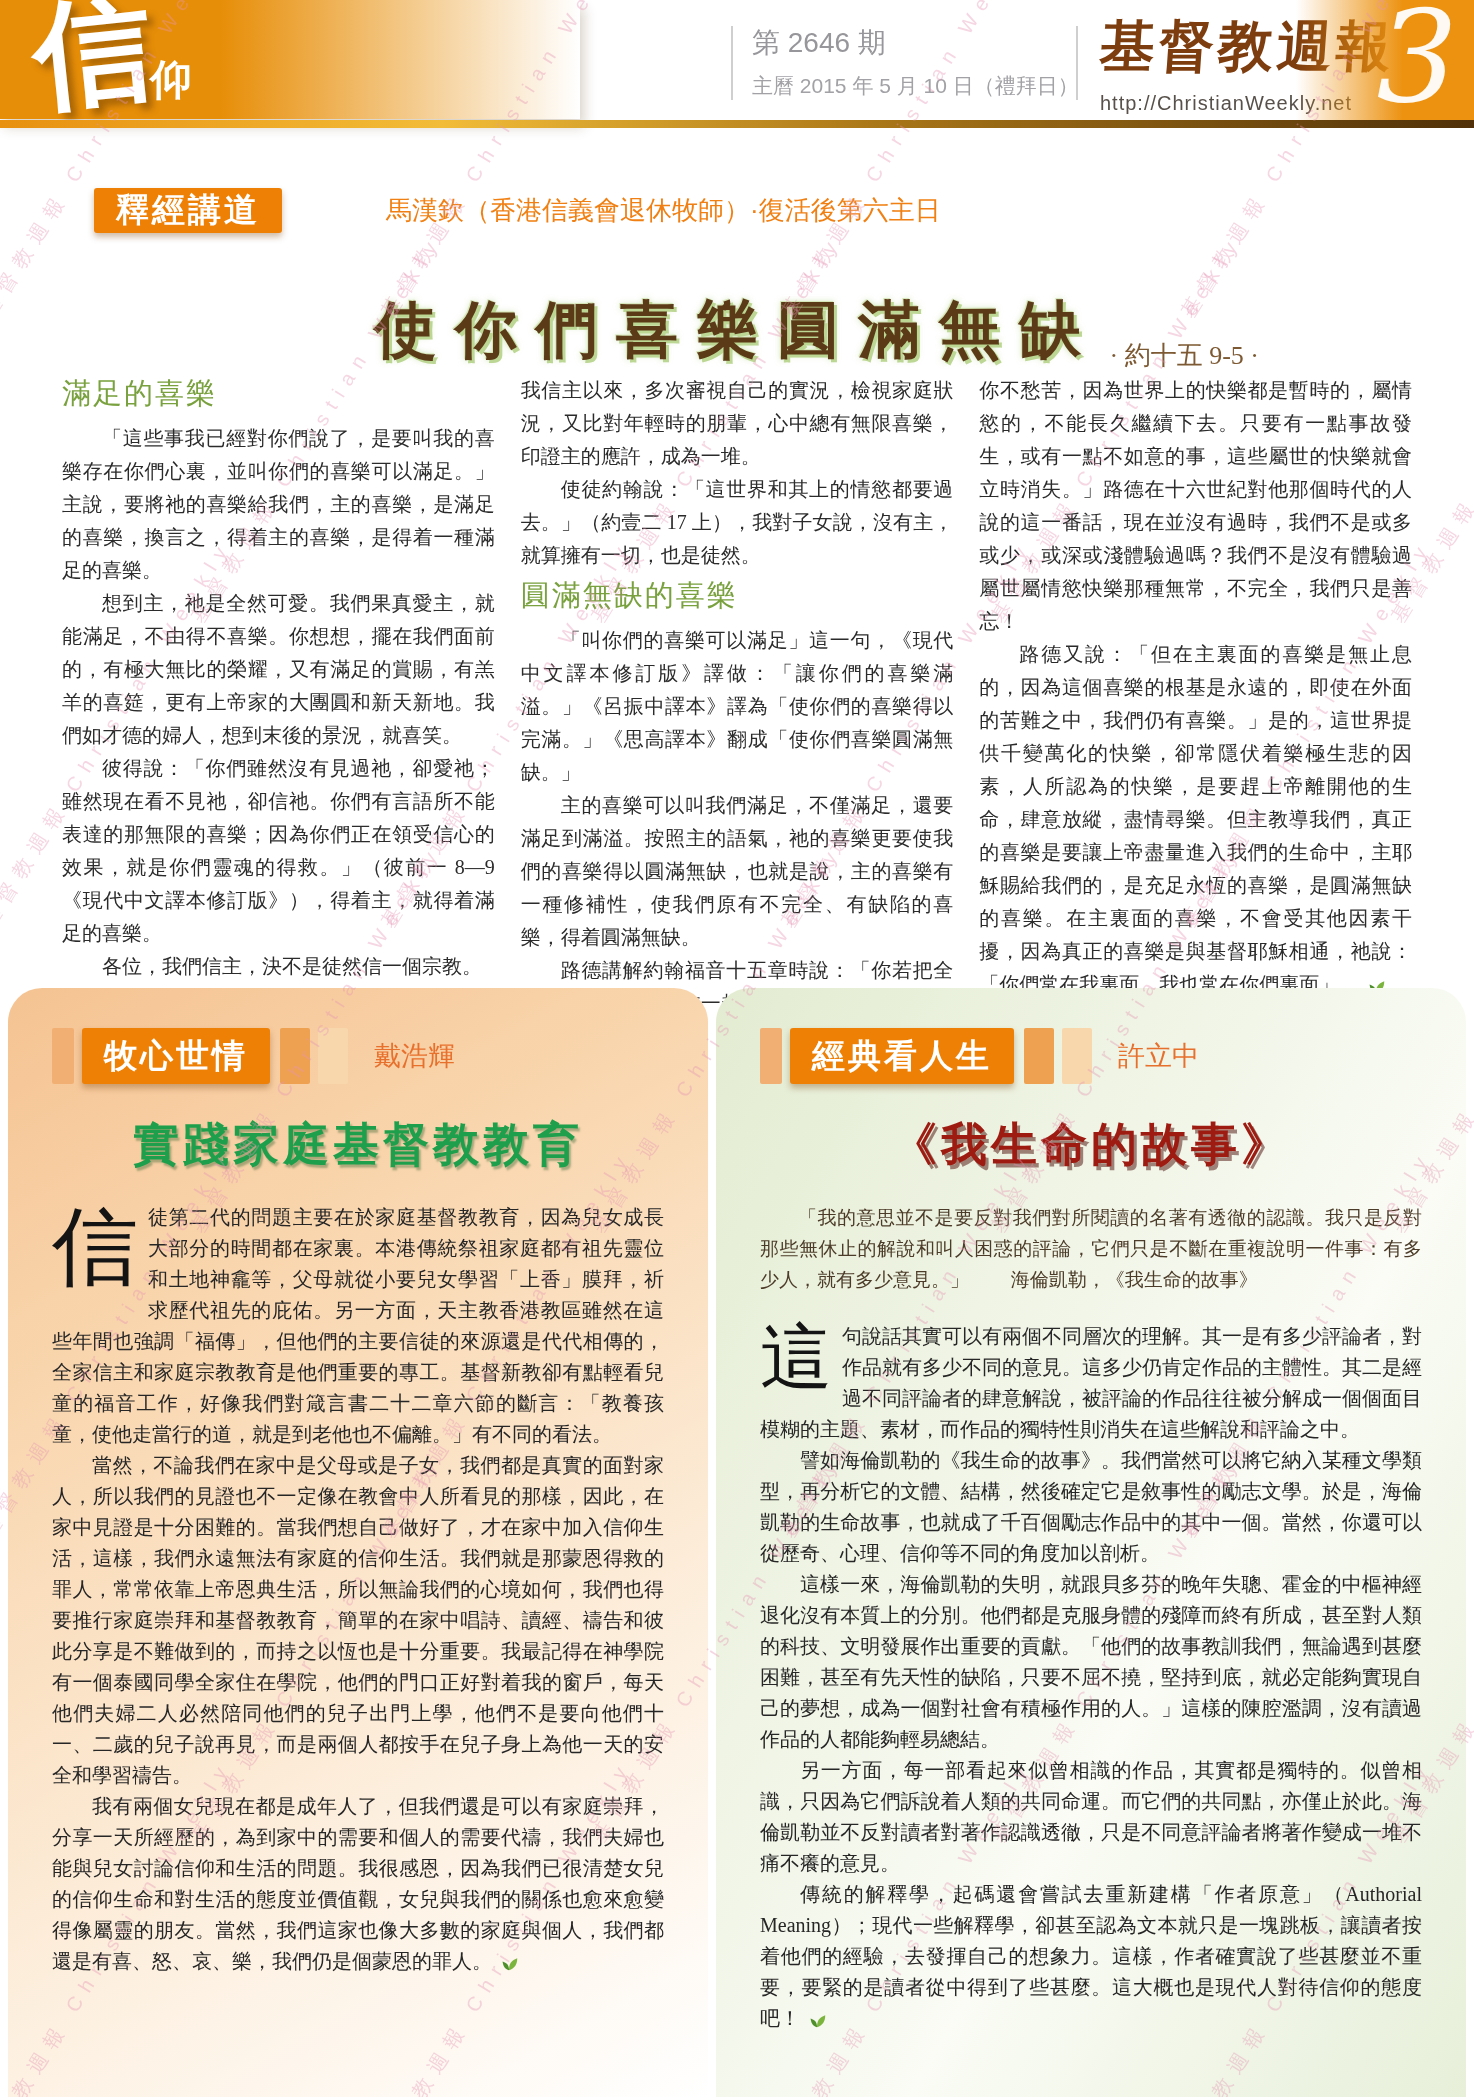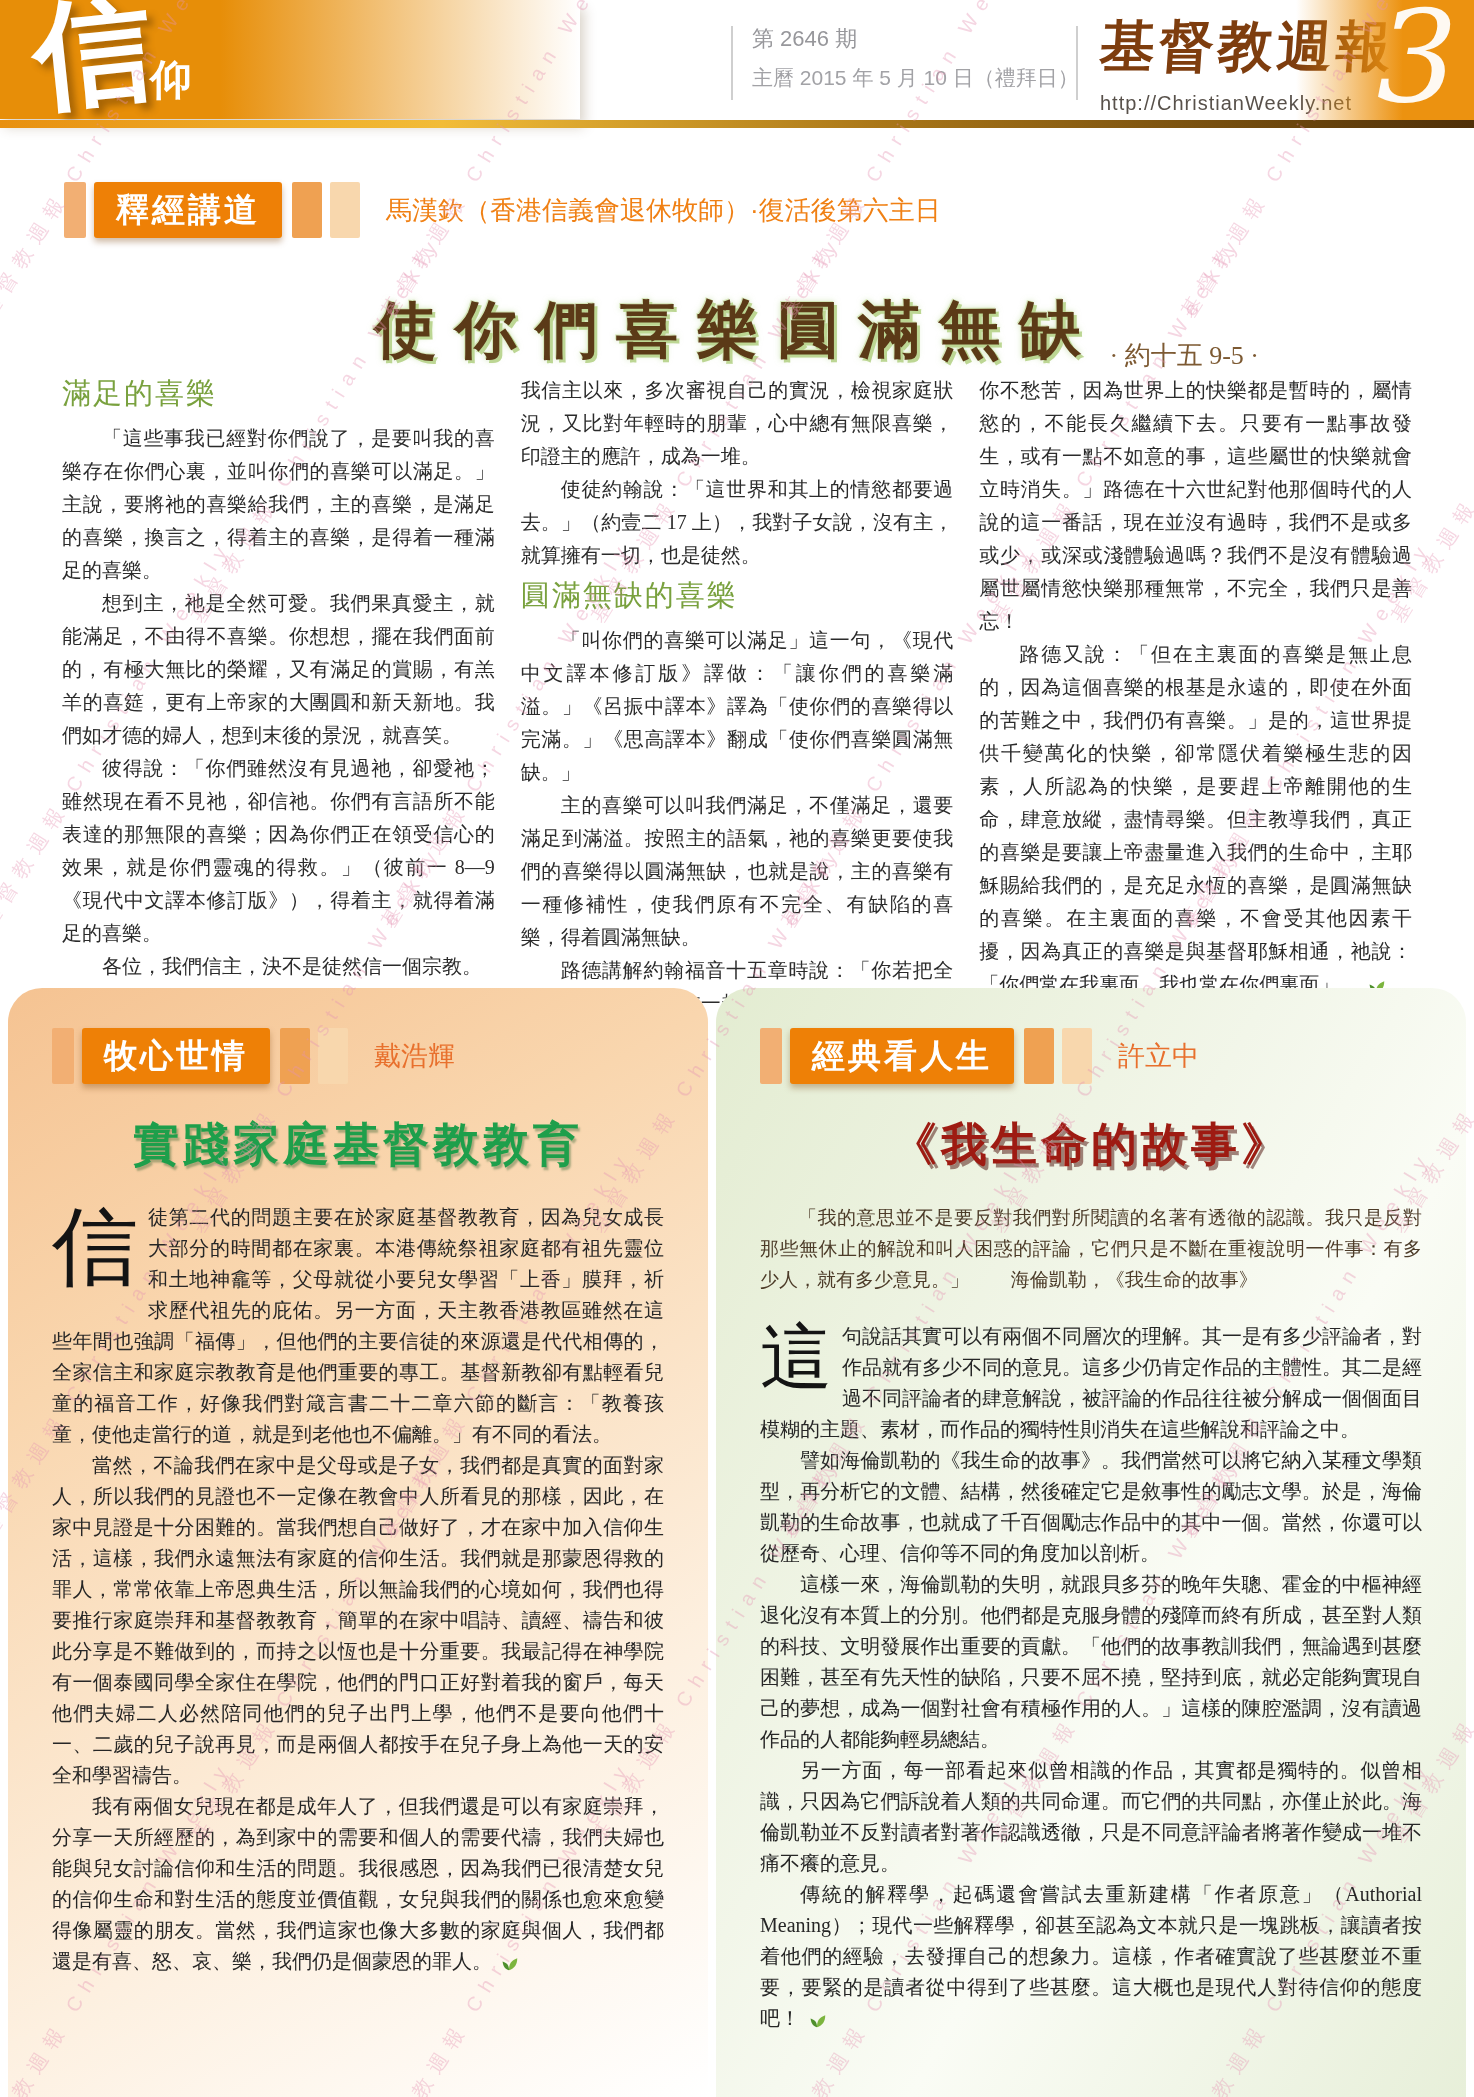--- a/index.html
+++ b/index.html
@@ -14,21 +14,21 @@
   .header{position:absolute;top:0;left:0;width:100%;height:130px;z-index:5;}
   .faith-box{position:absolute;left:0;top:0;width:580px;height:119px;
       background:linear-gradient(90deg,#E78E08 0%,#E78E08 38%,rgba(231,142,8,0) 100%);
       box-shadow:4px 8px 12px rgba(80,50,0,.22);}
   .faith-big{position:absolute;left:34px;top:-12px;font-size:118px;line-height:1.1;color:#fff;
       font-weight:bold;transform:rotate(-6deg);text-shadow:6px 7px 7px rgba(90,50,0,.45);}
   .faith-small{position:absolute;left:150px;top:52px;font-size:42px;color:#fff;font-weight:bold;}
   .vrule{position:absolute;top:26px;height:74px;width:2px;background:#CFCFCF;}
   .vrule.l{left:731px;} .vrule.r{left:1076px;}
   .issue-block{position:absolute;left:752px;top:24px;font-family:"Liberation Sans",sans-serif;}
-  .issue{font-size:22px;color:#97979B;}
+  .issue{font-size:28px;color:#97979B;}
   .pubdate{font-size:21px;color:#A2A2A6;margin-top:10px;}
   .masthead-block{position:absolute;left:1100px;top:10px;}
   .masthead{font-size:55px;font-weight:bold;color:#7E3D0E;letter-spacing:4px;
       transform:skewX(-4deg);font-family:"DejaVu Serif",serif;}
   .site-url{font-size:20px;color:#58514B;letter-spacing:1px;margin-top:8px;
       font-family:"Liberation Sans",sans-serif;}
   .pagenum-box{position:absolute;right:0;top:0;width:178px;height:122px;
       background:linear-gradient(90deg,rgba(236,146,16,0) 0%,#EC9210 60%);}
   .pagenum{position:absolute;right:16px;top:-18px;font-size:128px;color:rgba(255,255,255,.95);
       font-style:italic;font-family:"DejaVu Serif",serif;}
@@ -42,21 +42,21 @@
   .sq.c3{background:#F8D7AD;width:30px;margin-right:18px;}
   .label-box{display:flex;align-items:center;background:var(--label-orange,#EE8006);
       color:#fff;font-family:"Liberation Sans",sans-serif;font-weight:bold;font-size:33px;
       letter-spacing:3px;padding:0 22px;margin-right:10px;border-radius:3px;
       box-shadow:0 4px 6px rgba(120,60,0,.35);}
   .byline{align-self:center;font-family:"Liberation Sans",sans-serif;font-size:26px;
       color:#F08014;margin-left:8px;}
   .author{align-self:center;font-family:"Liberation Sans",sans-serif;font-size:27px;
       color:#E8702D;margin-left:8px;text-align:right;}
   
-  .sermon-label{position:absolute;left:64px;top:182px;z-index:6;}
+  .sermon-label{position:absolute;left:64px;top:182px;z-index:6;align-items:center;}
   .sermon-title{position:absolute;top:246px;left:0;width:100%;text-align:center;z-index:6;
       font-family:"Liberation Sans",sans-serif;font-weight:bold;font-size:62px;
       letter-spacing:.30em;color:#5B3A17;
       text-shadow:3px 3px 0 #BCD693,-1px -1px 0 #D6E6B8,0 0 6px rgba(160,200,110,.55);}
   .scripture-ref{position:absolute;top:338px;right:215px;z-index:6;font-size:26px;color:#7D5A33;}
   .cols{position:absolute;top:374px;left:62px;right:62px;display:flex;gap:26px;z-index:6;}
   .col{flex:1;min-width:0;}
   .green-h{font-family:"Liberation Sans",sans-serif;font-size:29px;color:#79A13E;
       margin:0 0 8px 0;font-weight:normal;letter-spacing:2px;}
   .col .green-h.mid{margin-top:4px;}

